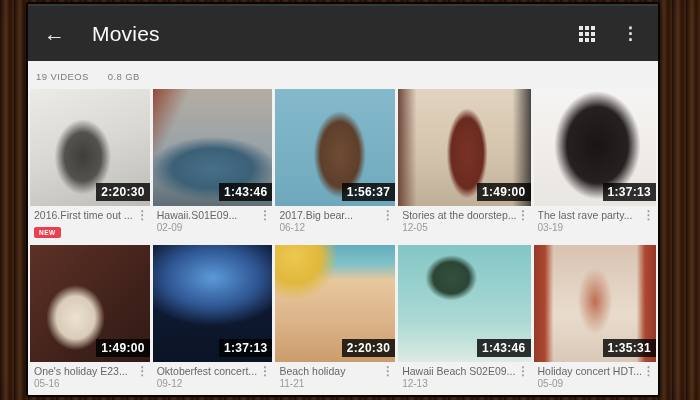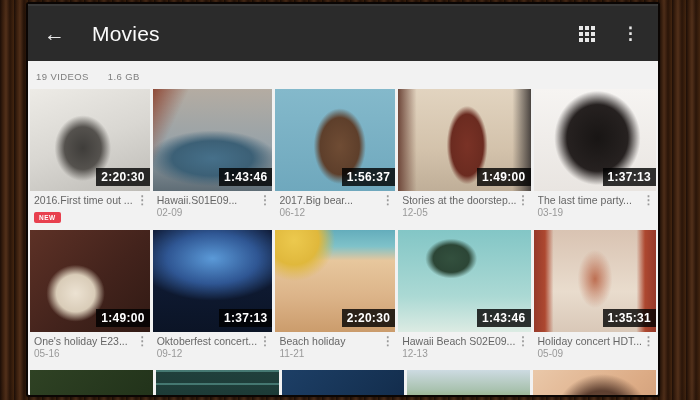--- a/index.html
+++ b/index.html
@@ -25,21 +25,21 @@
   .appbar-right{margin-left:auto;display:flex;align-items:center;gap:24px;}
   .gridicon{display:block;cursor:pointer;}
   .overflow{color:#e8e8e8;font-size:17px;font-weight:700;line-height:1;cursor:pointer;padding:2px 3px;}
   
   .stats{padding:10px 8px 7px 8px;font-size:9.5px;color:#7d7d7d;letter-spacing:.4px;}
   .stats span{margin-right:16px;}
   
   .grid{display:grid;grid-template-columns:repeat(5,1fr);gap:6px 3px;padding:0 2px;}
   .grid.row3{margin-top:6px;}
   .card{position:relative;}
-  .thumb{position:relative;height:102px;background:#ccc;cursor:pointer;}
+  .thumb{position:relative;height:117px;background:#ccc;cursor:pointer;}
   .row3-thumb{height:90px;}
   .duration{
     position:absolute;right:0;bottom:5px;background:rgba(0,0,0,.8);
     color:#fff;font-size:12px;font-weight:700;padding:2px 5px;letter-spacing:.3px;
   }
   .meta{display:flex;align-items:flex-start;padding:3px 1px 0 4px;min-height:29px;}
   .meta-text{flex:1;min-width:0;}
   .title{font-size:10.5px;color:#666;white-space:nowrap;overflow:hidden;text-overflow:clip;}
   .date{font-size:10px;color:#999;margin-top:1px;}
   .date:empty{display:none;}
@@ -73,21 +73,21 @@
               <rect x="6" y="12" width="4" height="4"></rect>
               <rect x="12" y="12" width="4" height="4"></rect>
           </g>
         </svg>
         <span class="overflow">⋮</span>
       </span>
     </div>
 
     <div class="stats">
       <span>19 VIDEOS</span>
-      <span>1.6 GB</span>
+      <span>0.8 GB</span>
     </div>
 
     <div class="grid" id="video-grid">
   <div class="card">
     <div class="thumb" style="background: radial-gradient(38% 52% at 44% 58%, rgb(63, 61, 58) 0%, rgb(85, 82, 78) 40%, rgba(90, 88, 84, 0) 62%), linear-gradient(160deg, rgb(237, 235, 230) 0%, rgb(217, 215, 210) 50%, rgb(189, 187, 182) 100%);">
       <span class="duration">2:20:30</span>
     </div>
     <div class="meta">
       <div class="meta-text">
         <div class="title">2016.First time out ...</div>
@@ -139,21 +139,21 @@
       <span class="kebab">⋮</span>
     </div>
   </div>
 
   <div class="card">
     <div class="thumb" style="background: radial-gradient(52% 68% at 52% 48%, rgb(24, 21, 20) 0%, rgb(38, 33, 32) 48%, rgba(38, 33, 32, 0) 68%), linear-gradient(rgb(246, 244, 242) 0%, rgb(233, 229, 225) 100%);">
       <span class="duration">1:37:13</span>
     </div>
     <div class="meta">
       <div class="meta-text">
-        <div class="title">The last time party...</div>
+        <div class="title">The last rave party...</div>
         <div class="date">03-19</div>
 
       </div>
       <span class="kebab">⋮</span>
     </div>
   </div>
 
   <div class="card">
     <div class="thumb" style="background: radial-gradient(42% 48% at 38% 62%, rgb(236, 226, 210) 0%, rgb(217, 204, 184) 38%, rgba(217, 204, 184, 0) 58%), linear-gradient(135deg, rgb(93, 49, 38) 0%, rgb(67, 35, 28) 55%, rgb(49, 26, 20) 100%);">
       <span class="duration">1:49:00</span>

